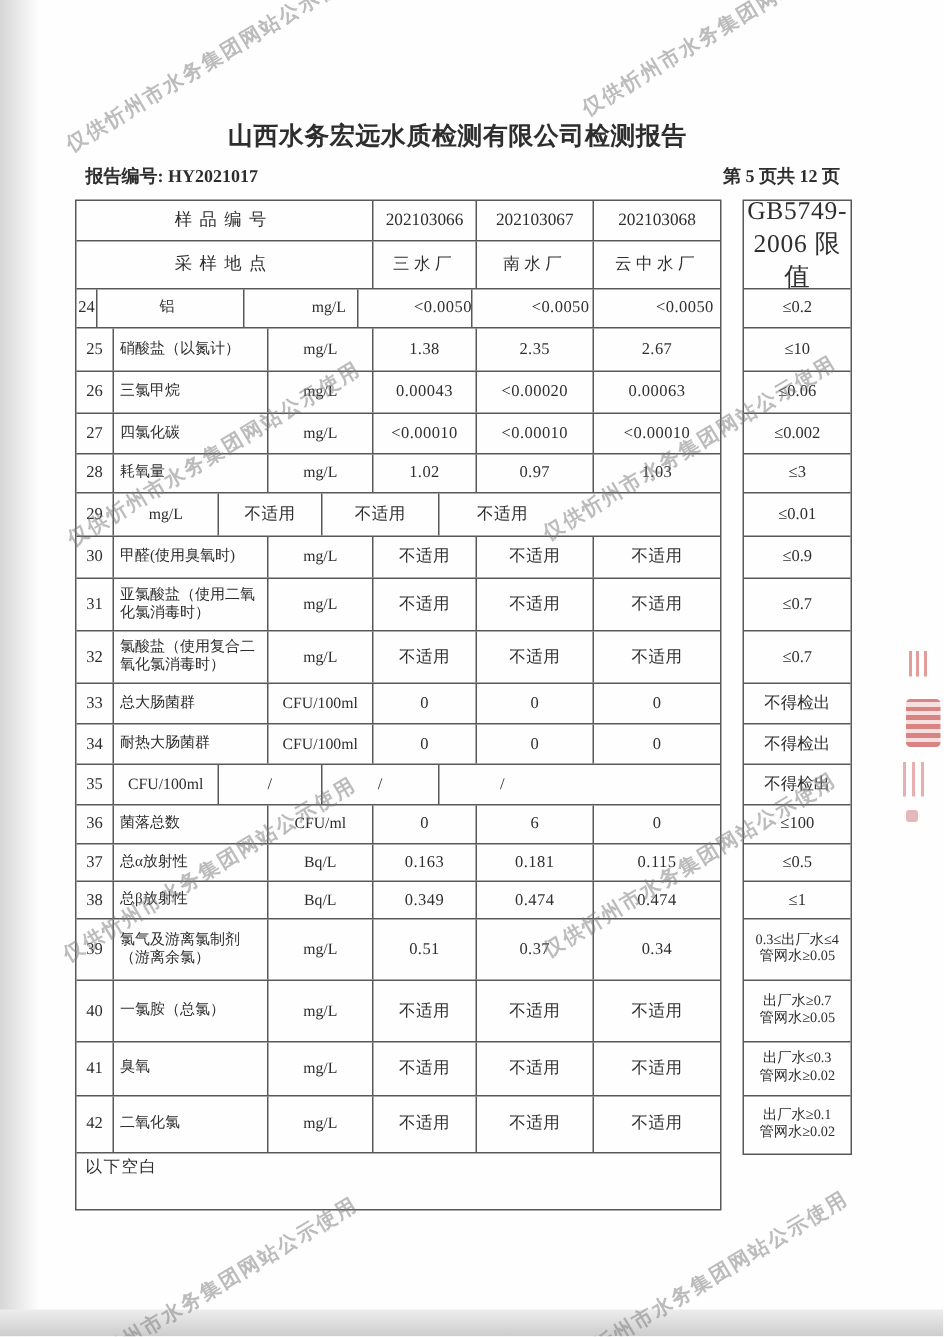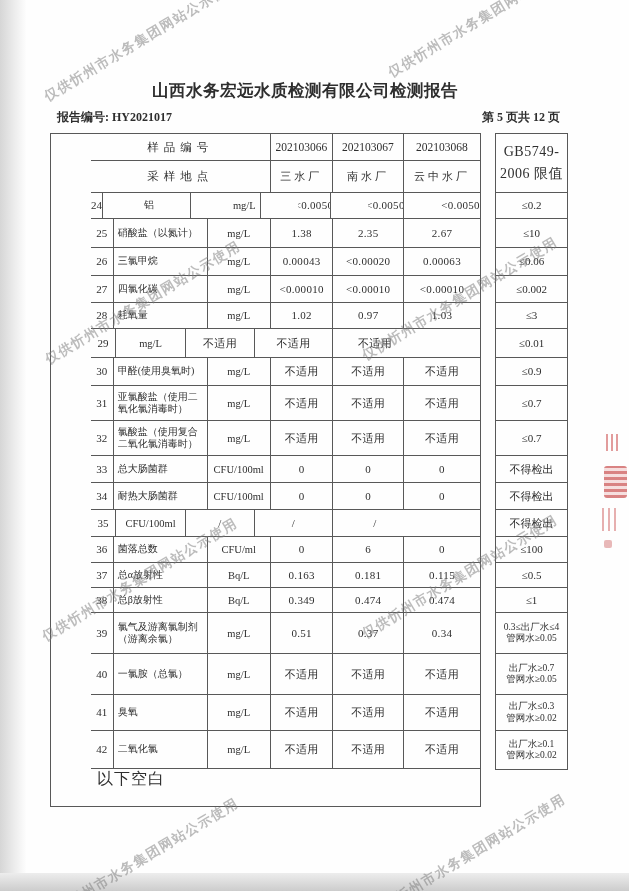--- a/index.html
+++ b/index.html
@@ -8,43 +8,43 @@
   .edge-left{position:absolute;left:0;top:0;width:26px;height:891px;
         background:linear-gradient(to right,#d6d6d6,#ececec 55%,#fdfdfd);}
   .edge-bottom{position:absolute;left:0;top:873px;width:629px;height:18px;
         background:linear-gradient(to bottom,#ededed,#cccccc);}
   .title{position:absolute;left:50px;top:80px;width:510px;text-align:center;
         font-size:16.5px;font-weight:bold;letter-spacing:.5px;}
   .meta{position:absolute;left:57px;top:109px;width:503px;display:flex;
         justify-content:space-between;font-size:12px;font-weight:bold;}
   .table-wrap{position:absolute;left:50px;top:133px;width:518px;height:674px;}
   .main-grid{position:absolute;left:0;top:0;box-sizing:border-box;width:431px;height:674px;
-        border:1px solid #585858;background:transparent;padding-left:40px;}
+        border:1px solid #585858;background:transparent;}
   .gb-col{position:absolute;left:445px;top:0;box-sizing:border-box;width:73px;height:637px;
         border:1px solid #585858;}
   .trow{display:flex;box-sizing:border-box;border-bottom:1px solid #585858;}
   .trow:last-child{border-bottom:none;}
   .cell{box-sizing:border-box;border-right:1px solid #585858;display:flex;align-items:center;
         justify-content:center;text-align:center;font-size:11px;line-height:13px;overflow:hidden;}
   .cell:last-child{border-right:none;}
   .hlabel{letter-spacing:5px;font-size:11.5px;}
   .hid{font-size:11.5px;}
   .hloc{letter-spacing:3px;font-size:11px;}
   .num{font-size:11px;}
   .name{justify-content:flex-start;text-align:left;padding:0 2px 0 4px;font-size:10px;
         line-height:12.5px;display:flex;}
   .unit{font-size:10.5px;}
   .val{font-size:11px;letter-spacing:.3px;}
   .blankcell{justify-content:flex-start;align-items:flex-start;text-align:left;
-        padding:3px 0 0 6px;font-size:16px;letter-spacing:1px;border-right:none;}
+        padding:3px 0 0 6px;font-size:11px;letter-spacing:1px;border-right:none;}
   .gbx{box-sizing:border-box;border-bottom:1px solid #585858;display:flex;flex-direction:column;
         align-items:center;justify-content:center;font-size:11px;line-height:13px;text-align:center;}
   .gbx:last-child{border-bottom:none;}
   .gbx.small{font-size:9.5px;line-height:11.5px;letter-spacing:0;}
-  .gb-head{font-size:14px;line-height:22px;letter-spacing:.5px;}
+  .gb-head{font-size:17px;line-height:22px;letter-spacing:.5px;}
   .wm{position:absolute;white-space:nowrap;font-size:13.5px;letter-spacing:1.5px;font-weight:bold;
         color:rgba(122,122,122,.5);transform:translate(-50%,-50%) rotate(-31deg);
         pointer-events:none;z-index:5;}
   .stamp{position:absolute;left:598px;top:428px;width:31px;height:128px;z-index:6;opacity:.85;}
   .stamp div{position:absolute;}
   .s1{left:8px;top:6px;width:14px;height:17px;
       background:repeating-linear-gradient(90deg,rgba(198,62,62,.6) 0 2px,transparent 2px 5px);}
   .s2{left:6px;top:38px;width:23px;height:32px;border-radius:3px;
       background:repeating-linear-gradient(0deg,rgba(192,48,48,.7) 0 3px,rgba(228,150,150,.35) 3px 6px);}
   .s3{left:4px;top:80px;width:15px;height:23px;

